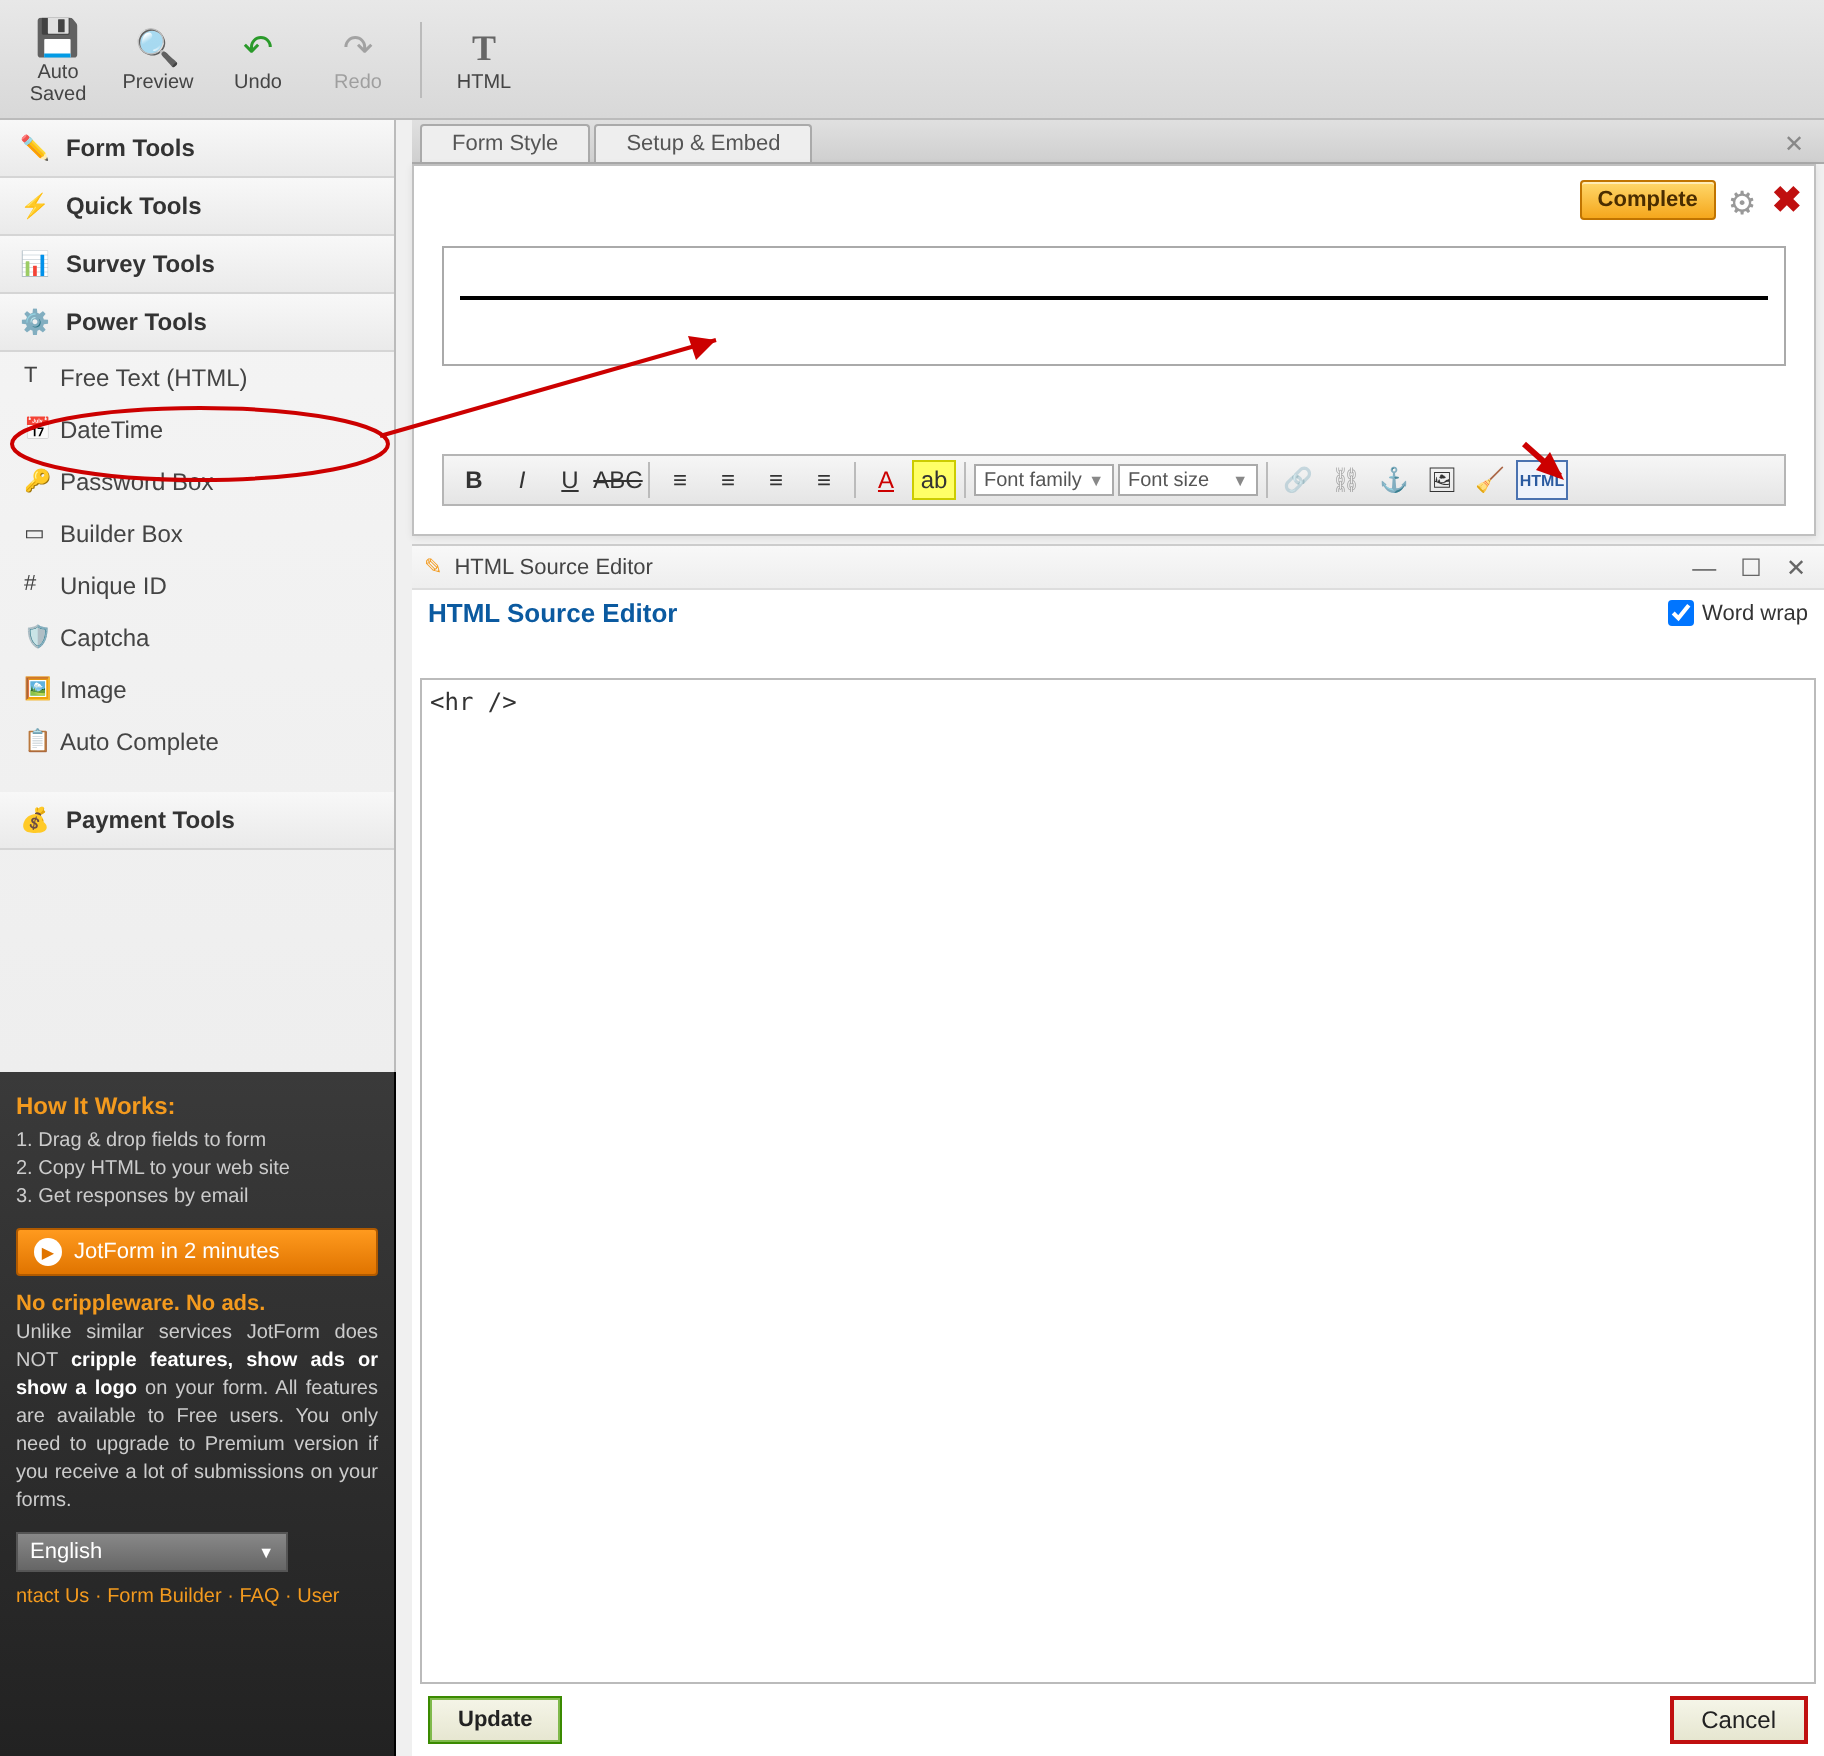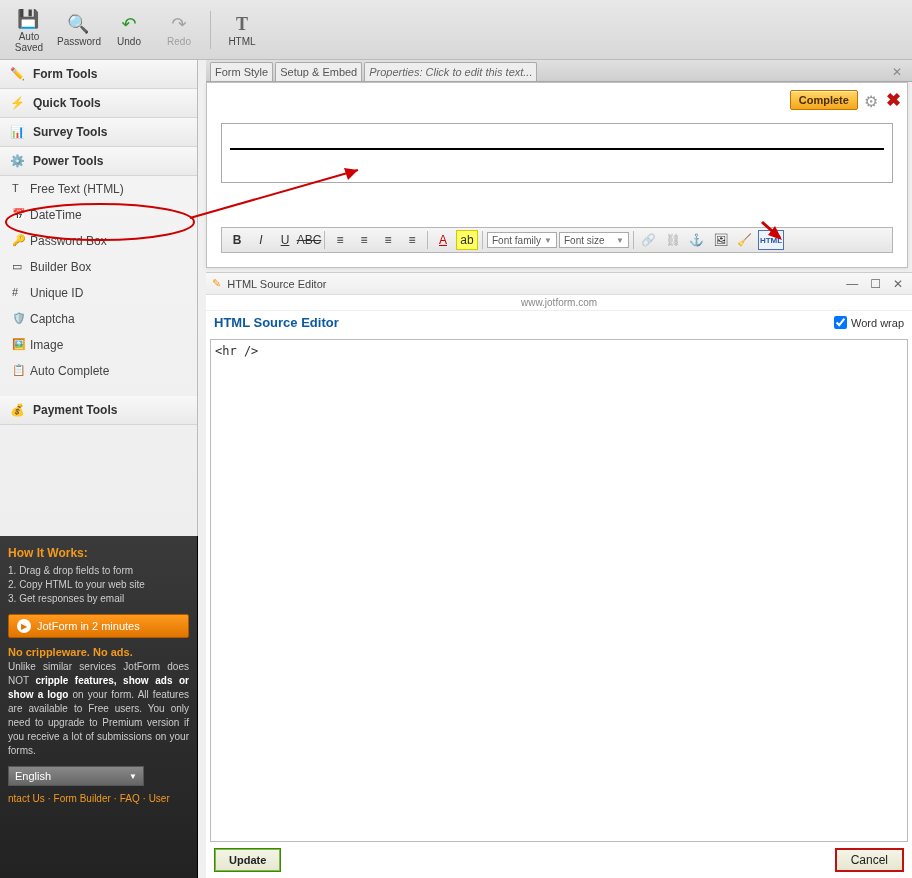--- a/index.html
+++ b/index.html
@@ -6,21 +6,21 @@
 body { width: 912px; height: 878px; overflow: hidden; background: #f0f0f0; position: relative; }
 
 
 .top-toolbar { height: 60px; background: linear-gradient(#e8e8e8, #d8d8d8); border-bottom: 1px solid #bbb; display: flex; align-items: center; padding: 4px 8px; gap: 8px; }
 .top-toolbar .btn { display: flex; flex-direction: column; align-items: center; justify-content: center; width: 42px; font-size: 10px; color: #444; cursor: pointer; }
 .top-toolbar .btn .ico { width: 24px; height: 24px; display: flex; align-items: center; justify-content: center; font-size: 18px; }
 .top-toolbar .sep { width: 1px; height: 38px; background: #bbb; margin: 0 2px; }
 
 
 .tab-strip { position: absolute; left: 206px; top: 60px; right: 0; height: 22px; display: flex; align-items: flex-end; background: linear-gradient(#e0e0e0,#cfcfcf); border-bottom: 1px solid #aaa; font-size: 11px; }
-.tab-strip .tab { padding: 3px 4px; border: 1px solid #aaa; border-bottom: none; background: #eee; margin-right: 2px; color: #555; border-radius: 2px 2px 0 0; cursor: pointer; }
+.tab-strip .tab { padding: 3px 15px; border: 1px solid #aaa; border-bottom: none; background: #eee; margin-right: 2px; color: #555; border-radius: 2px 2px 0 0; cursor: pointer; }
 .tab-strip .tab.first { margin-left: 4px; }
 .tab-strip .tab.props { font-style: italic; color: #666; }
 .tab-strip .spacer { flex: 1; }
 .tab-strip .close-tab { width: 16px; height: 16px; color: #888; font-size: 12px; margin-right: 4px; cursor: pointer; }
 
 
 .sidebar { position: absolute; left: 0; top: 60px; width: 198px; height: 476px; background: linear-gradient(#f5f5f5,#eee); border-right: 1px solid #bbb; font-size: 12px; }
 .side-section { padding: 7px 10px; font-weight: bold; color: #333; display: flex; align-items: center; gap: 8px; cursor: pointer; border-bottom: 1px solid #d5d5d5; background: linear-gradient(#f8f8f8,#eaeaea); }
 .side-item { padding: 6px 10px 6px 30px; color: #444; display: flex; align-items: center; gap: 8px; cursor: pointer; position: relative; }
 .side-item .ico { position: absolute; left: 12px; width: 14px; height: 14px; font-size: 11px; }
@@ -80,41 +80,40 @@
 <body>
 
 <div class="top-toolbar">
   <div class="btn">
     <span class="ico">💾</span>
     <span style="white-space:pre;text-align:center;line-height:1.1">Auto
 Saved</span>
   </div>
   <div class="btn">
     <span class="ico">🔍</span>
-    <span>Password</span>
+    <span>Preview</span>
   </div>
   <div class="btn">
     <span class="ico" style="color:#2a9a2a">↶</span>
     <span>Undo</span>
   </div>
   <div class="btn" style="opacity:0.4">
     <span class="ico">↷</span>
     <span>Redo</span>
   </div>
   <div class="sep"></div>
   <div class="btn">
     <span class="ico" style="font-family:serif;font-weight:bold;color:#666">T</span>
     <span>HTML</span>
   </div>
 </div>
 
 <div class="tab-strip">
   <div class="tab first">Form Style</div>
   <div class="tab">Setup &amp; Embed</div>
-  <div class="tab props">Properties: Click to edit this text...</div>
   <div class="spacer"></div>
   <div class="close-tab">✕</div>
 </div>
 
 <div class="sidebar">
   <div class="side-section">
       <span>✏️</span>
       <span>Form Tools</span>
     </div>
   <div class="side-section">
@@ -230,21 +229,20 @@
 
 <div class="src-window">
   <div class="src-titlebar">
     <span style="color:#f39a1e">✎</span>
     <span>HTML Source Editor</span>
     <span class="spacer"></span>
     <span class="winbtn">—</span>
     <span class="winbtn">☐</span>
     <span class="winbtn">✕</span>
   </div>
-  <div class="url-bar">www.jotform.com</div>
   <div class="src-header">
     <span>HTML Source Editor</span>
     <span class="spacer"></span>
     <label class="wrap-chk">
       <input type="checkbox" checked="" style="">
       <span>Word wrap</span>
     </label>
   </div>
   <textarea class="src-textarea" style="">&lt;hr /&gt;</textarea>
   <div class="src-buttons">

